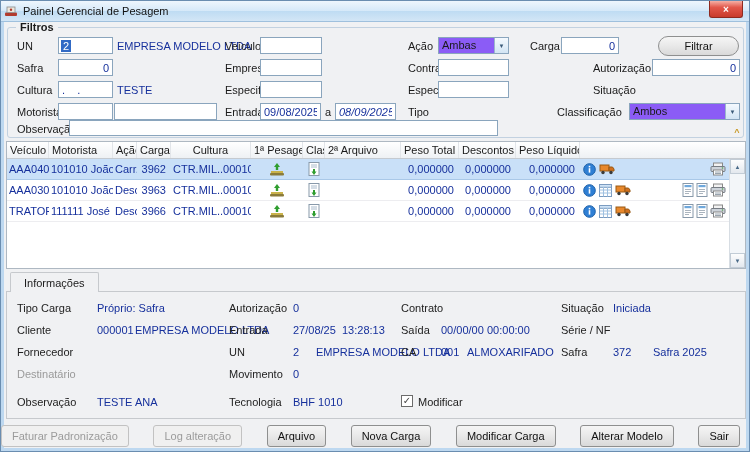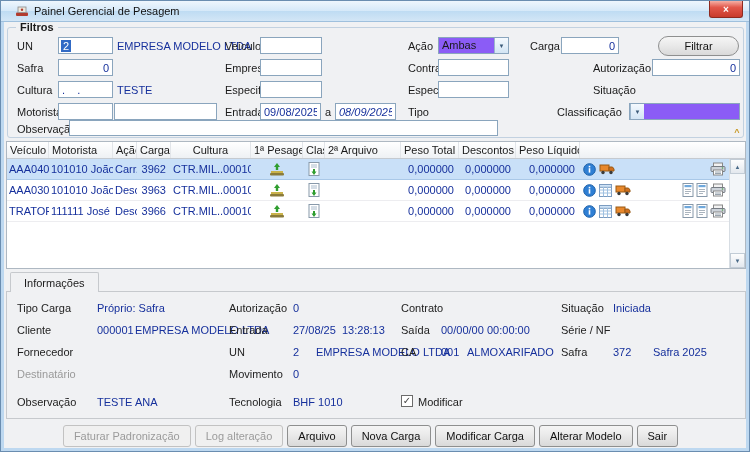--- a/index.html
+++ b/index.html
@@ -3,21 +3,21 @@
 <meta charset="utf-8">
 <style>
   *{box-sizing:border-box;margin:0;padding:0}
   html,body{width:750px;height:452px}
   body{font-family:"Liberation Sans",sans-serif;font-size:11px;background:#fff}
   .window{position:relative;width:750px;height:452px;background:#f0f1f3;border:1px solid #6a8db0;
           box-shadow:inset 0 0 0 3px #bdd8f0;overflow:hidden}
   
   .titlebar{position:absolute;left:0;top:0;right:0;height:21px;
             background:linear-gradient(#eef6fd,#d6e9f9 48%,#bfdcf3 52%,#d3e6f6);
-            border-bottom:1px solid #9fc0dd;display:flex;align-items:center;padding:0 14px;gap:5px;z-index:5}
+            border-bottom:1px solid #9fc0dd;display:flex;align-items:center;padding:0 3px;gap:5px;z-index:5}
   .title-text{color:#101010}
   .close-btn{position:absolute;right:6px;top:0;width:34px;height:17px;
              background:linear-gradient(#f6b0a5,#e2574a 40%,#c83b2c);
              border:1px solid #8e2a20;border-top:none;border-radius:0 0 3px 3px;color:#fff;
              font-size:10px;font-weight:bold;display:flex;align-items:center;justify-content:center;z-index:6;cursor:pointer}
   
   .lbl{position:absolute;color:#1a1a1a;white-space:nowrap}
   .val{position:absolute;color:#16309c;white-space:nowrap}
   .inp{position:absolute;height:17px;border:1px solid #8aa5bd;background:#fff;
        font:11px "Liberation Sans",sans-serif;color:#16309c;padding:0 3px}
@@ -62,21 +62,21 @@
   
   .tabsheet{position:absolute;left:5px;top:290px;width:740px;height:128px;border:1px solid #c6c9cd;background:#f0f1f3}
   .tab{position:absolute;left:9px;top:271px;height:20px;padding:0 13px;background:#f0f1f3;border:1px solid #c6c9cd;
        border-bottom:none;border-radius:2px 2px 0 0;display:flex;align-items:center;z-index:2;color:#1a1a1a;cursor:pointer}
   .ilabel{position:absolute;color:#222;white-space:nowrap}
   .ilabel.dis{color:#9a9a9a}
   .ival{position:absolute;color:#16309c;white-space:nowrap}
   .checkbox{position:absolute;width:12px;height:12px;border:1px solid #6b6b6b;background:#fff;display:flex;
             align-items:center;justify-content:center;font-size:10px;line-height:10px;color:#444;cursor:pointer}
   
-  #button-bar{position:absolute;left:0;right:9px;top:424px;height:22px;display:flex;justify-content:center;gap:4px}
+  #button-bar{position:absolute;left:0;right:9px;top:424px;height:22px;display:flex;justify-content:space-between;gap:4px}
   .btn{min-width:40px;padding:0 10px;font:11px "Liberation Sans",sans-serif;color:#111;
        background:linear-gradient(#f5f5f5,#eaeaea 45%,#d9d9d9);border:1px solid #8e8f8f;border-radius:3px;cursor:pointer}
   .btn.disabled{color:#9b9b9b;background:#f0f0f0;border-color:#c2c2c2}
 </style>
 </head>
 <body>
 
 <div class="window">
 
   <div class="titlebar">
@@ -134,20 +134,21 @@
   <span class="lbl" style="left:16px;top:105px">Motorista</span>
   <input class="inp" style="left: 57px; top: 102px; width: 55px;">
   <input class="inp" style="left: 113px; top: 102px; width: 103px;">
   <span class="lbl" style="left:224px;top:105px">Entrada</span>
   <input class="inp" style="left: 259px; top: 102px; width: 61px;" value="09/08/2025">
   <span class="lbl" style="left:324px;top:105px">a</span>
   <input class="inp" style="left: 334px; top: 102px; width: 61px; font-style: italic;" value="08/09/2025">
   <span class="lbl" style="left:407px;top:105px">Tipo</span>
   <span class="lbl" style="left:556px;top:105px">Classificação</span>
   <div class="combo" style="left:628px;top:102px;width:111px">
+    <span class="combo-val">Ambos</span>
     <span class="combo-arrow">▼</span>
   </div>
 
   <span class="lbl" style="left:16px;top:122px">Observação</span>
   <input class="inp" style="left: 68px; top: 119px; width: 429px; height: 16px;">
 
   <div class="collapse-btn">
     <span>^</span>
   </div>
 

